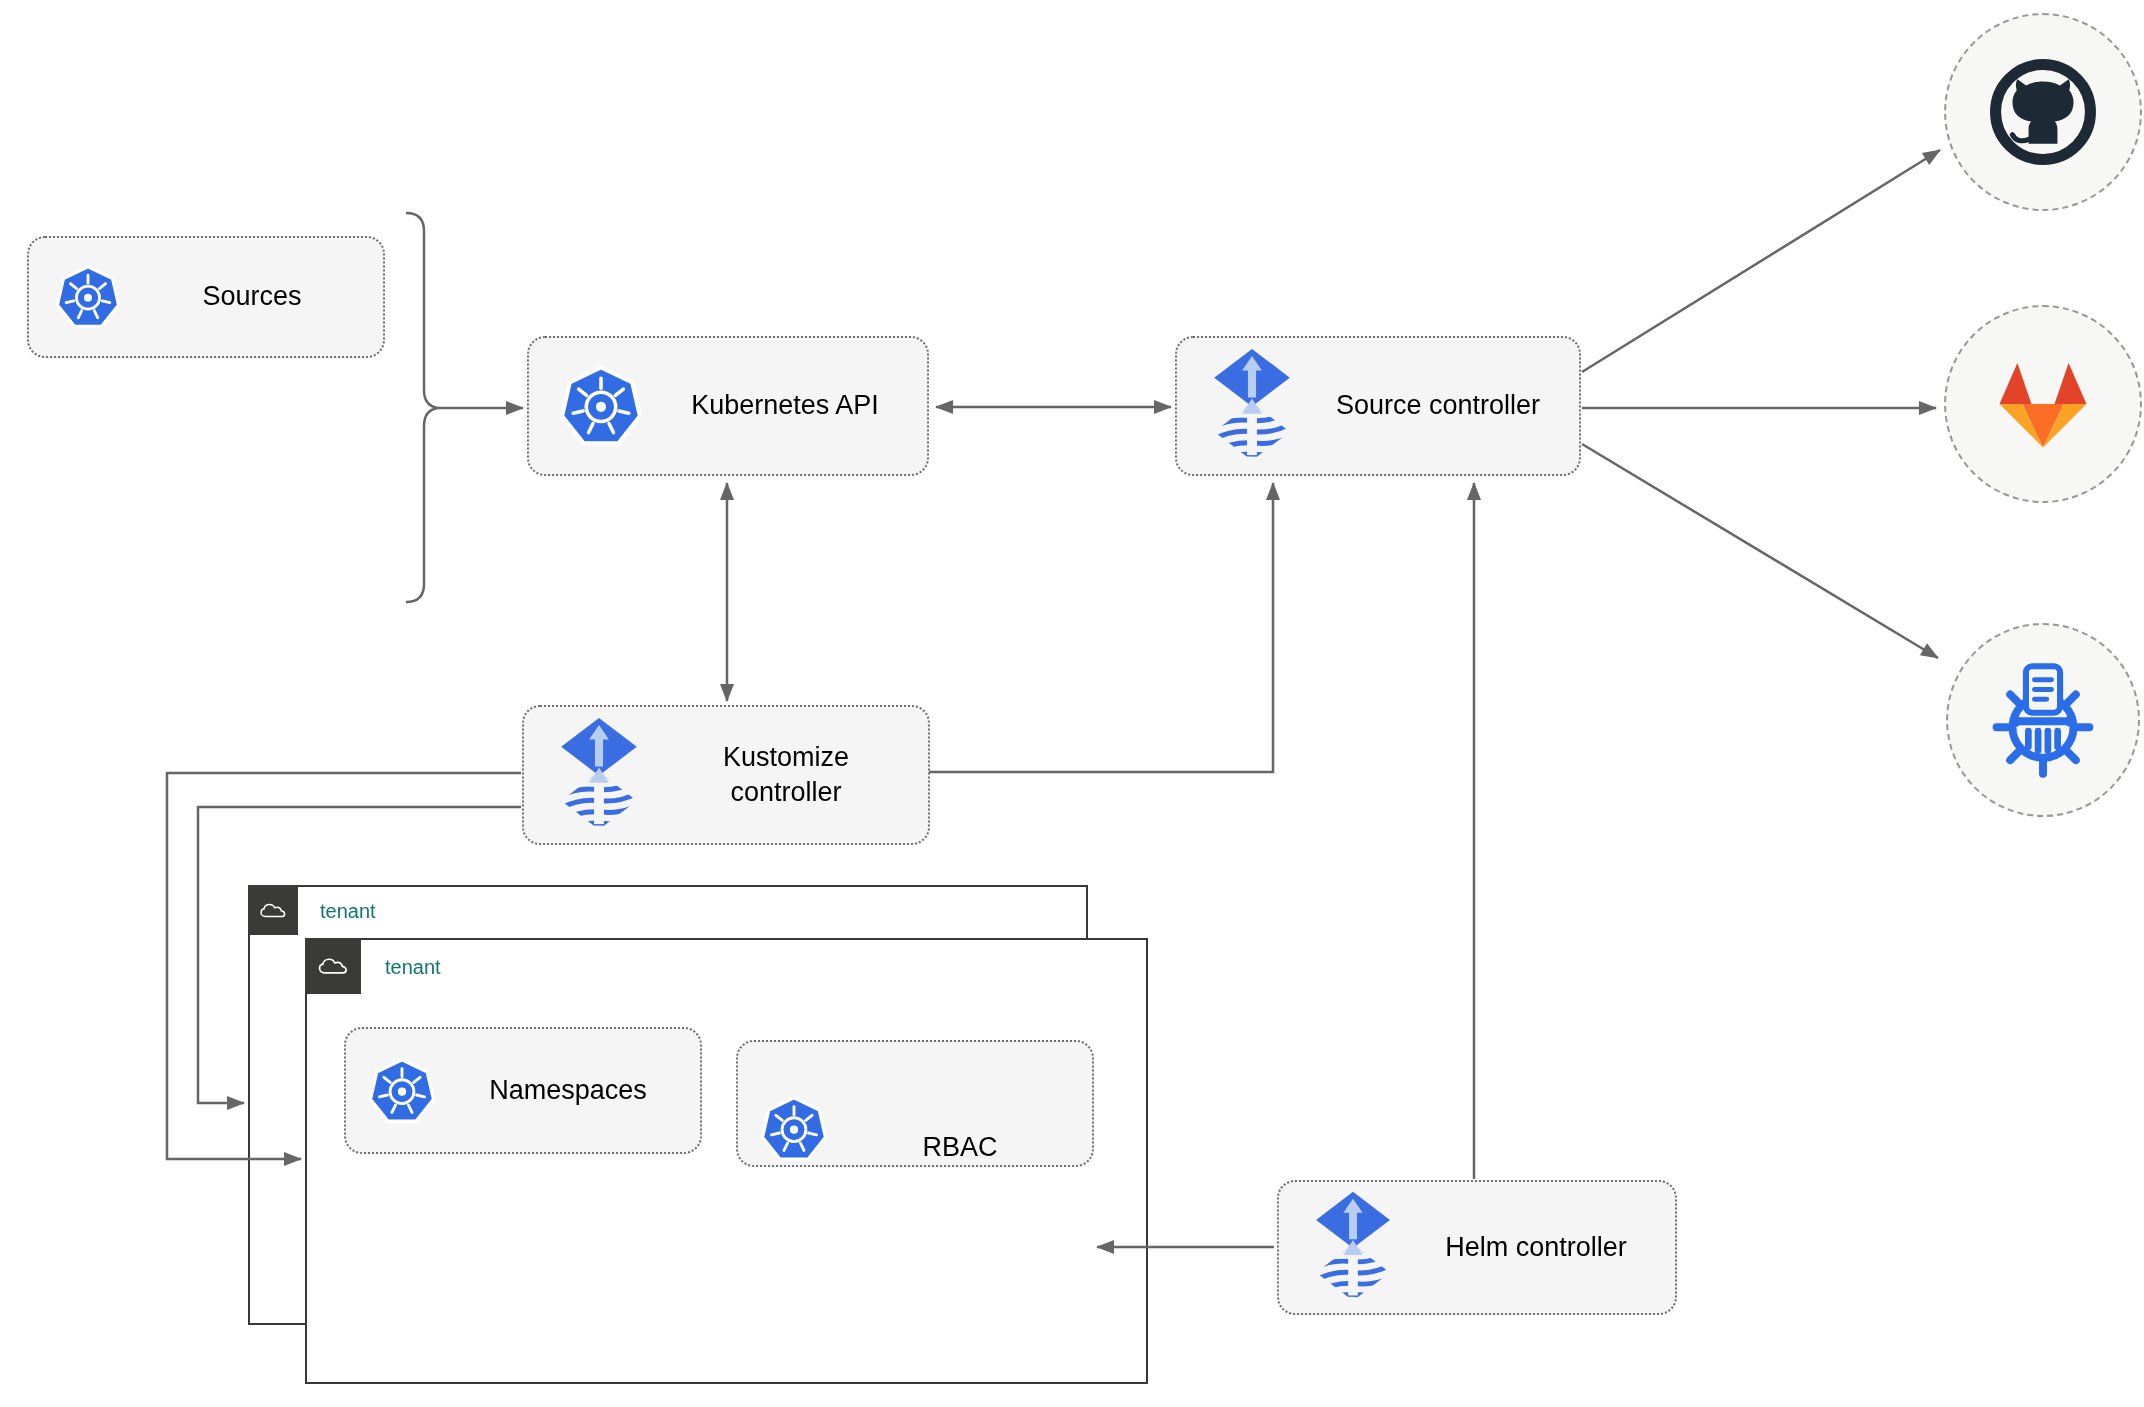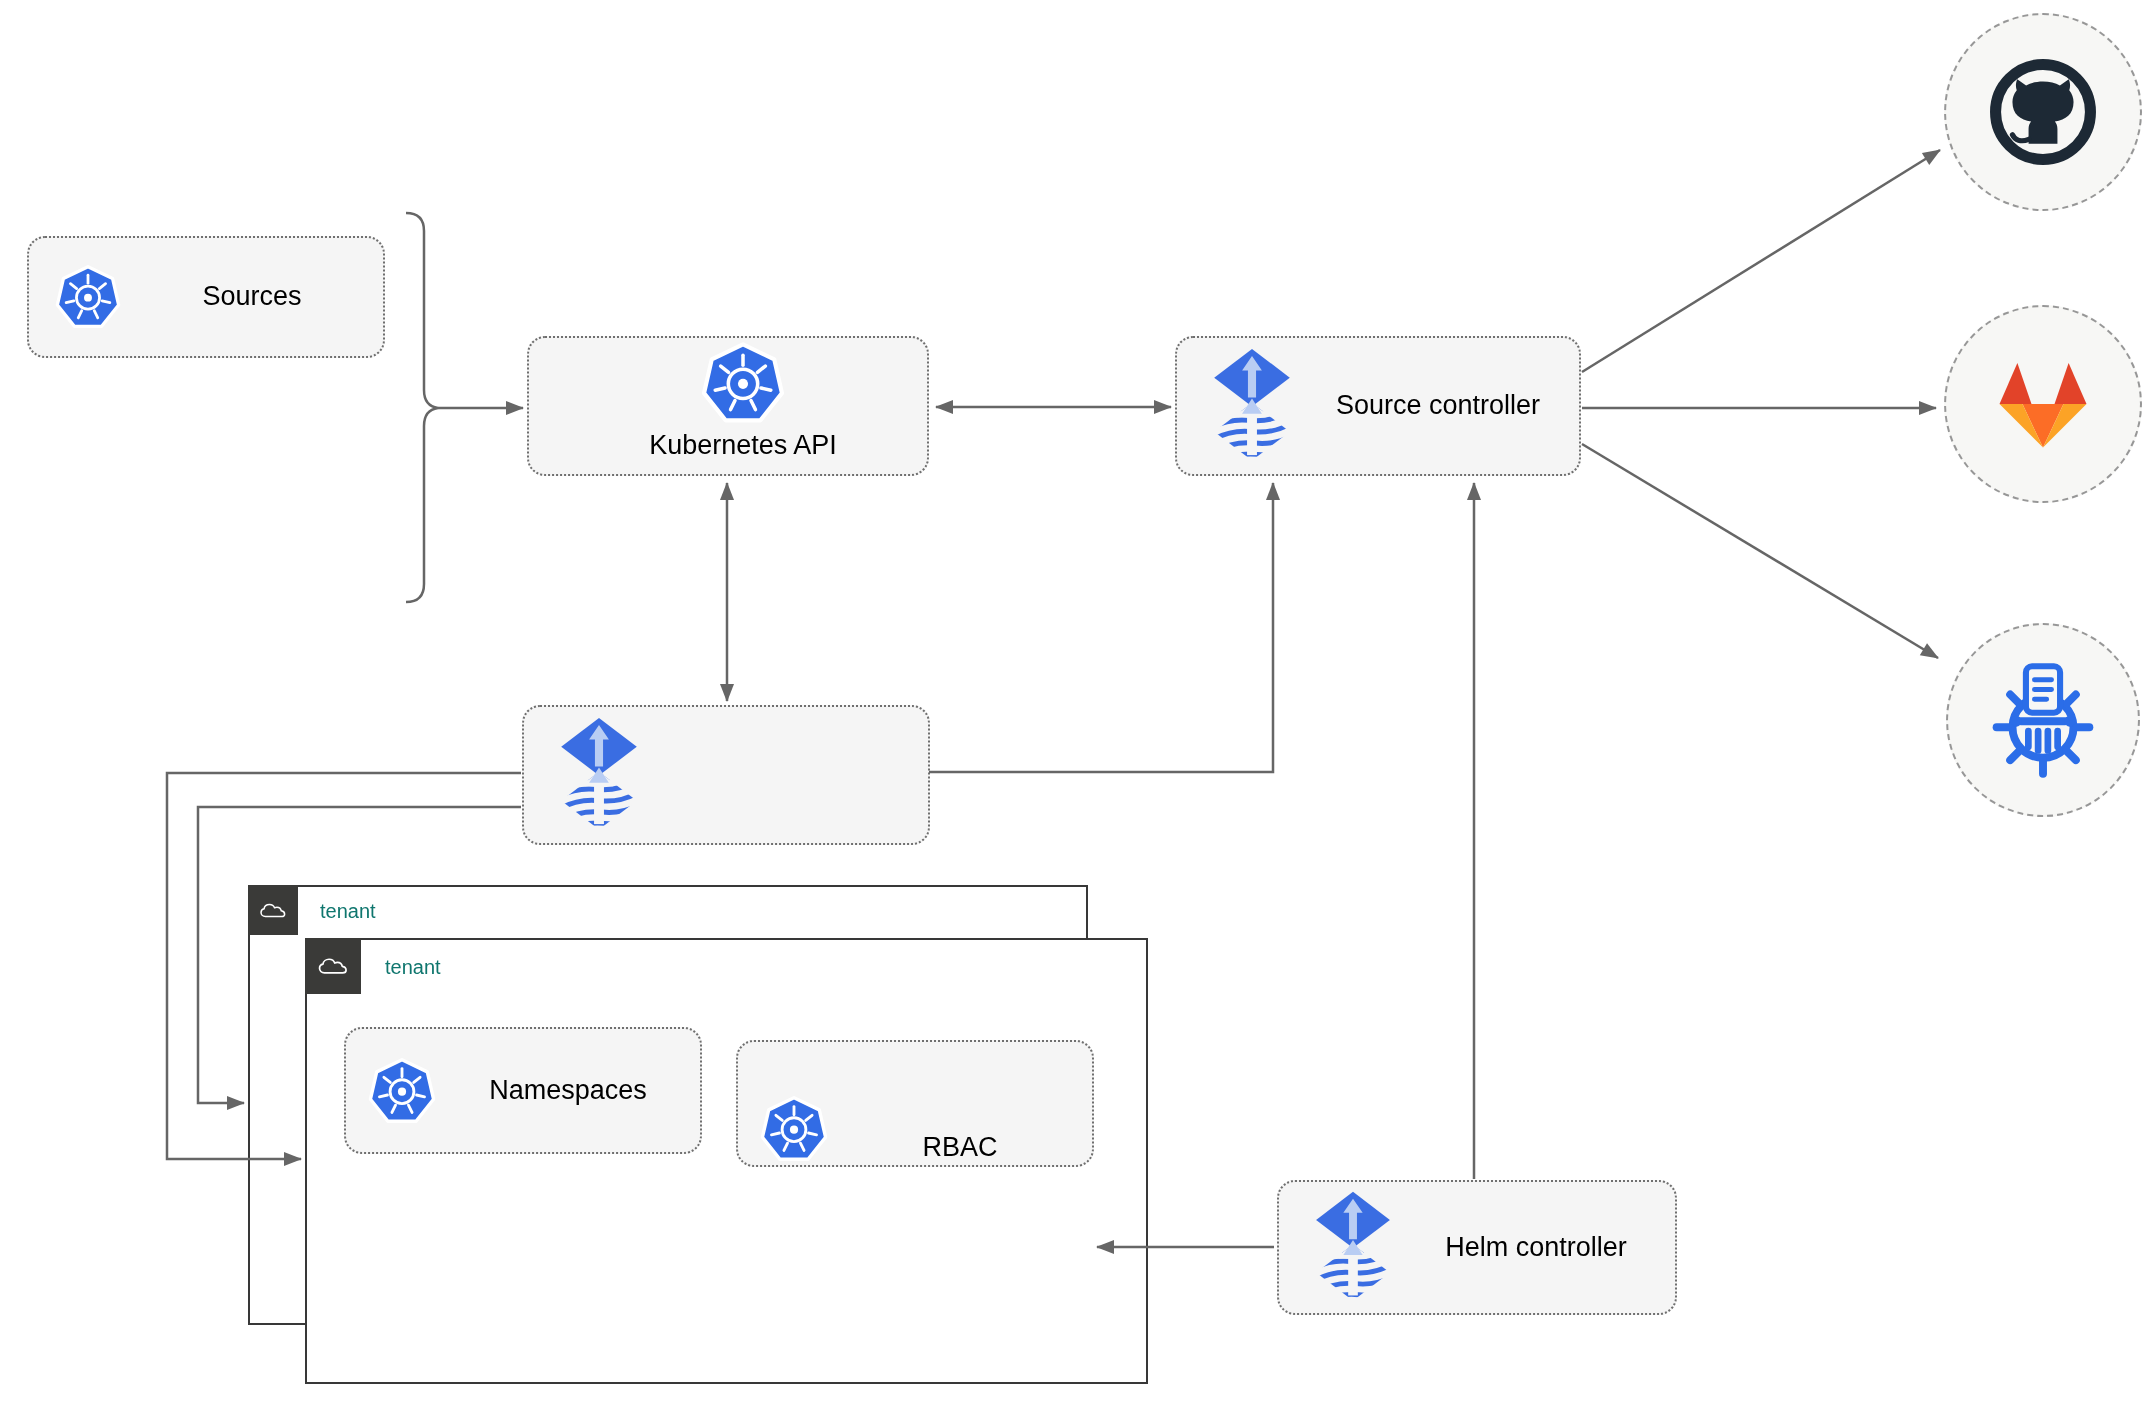--- a/index.html
+++ b/index.html
@@ -170,21 +170,21 @@
   <div class="node z3" style="left:27px;top:236px;width:358px;height:122px;padding-left:26px;">
     <span class="ic">
       <svg width="66" height="70" viewBox="0 0 100 100">
           <use href="#sym-k8s"></use>
         </svg>
       </span>
     <span class="label">Sources</span>
   </div>
 
 
-  <div class="node z3" style="left:527px;top:336px;width:402px;height:140px;padding-left:30px;flex-direction:column;">
+  <div class="node z3" style="left:527px;top:336px;width:402px;height:140px;padding-left:30px;">
     <span class="ic">
       <svg width="84" height="90" viewBox="0 0 100 100">
           <use href="#sym-k8s"></use>
         </svg>
       </span>
     <span class="label">Kubernetes API</span>
   </div>
 
   <div class="node z3" style="left:1175px;top:336px;width:406px;height:140px;padding-left:30px;">
     <span class="ic">
@@ -194,20 +194,21 @@
       </span>
     <span class="label wrap">Source controller</span>
   </div>
 
   <div class="node z3" style="left:522px;top:705px;width:408px;height:140px;padding-left:30px;">
     <span class="ic">
       <svg width="90" height="119" viewBox="0 0 100 132">
           <use href="#sym-flux"></use>
         </svg>
       </span>
+    <span class="label wrap">Kustomize controller</span>
   </div>
 
   <div class="node z3" style="left:1277px;top:1180px;width:400px;height:135px;padding-left:30px;">
     <span class="ic">
       <svg width="88" height="116" viewBox="0 0 100 132">
           <use href="#sym-flux"></use>
         </svg>
       </span>
     <span class="label wrap">Helm controller</span>
   </div>

